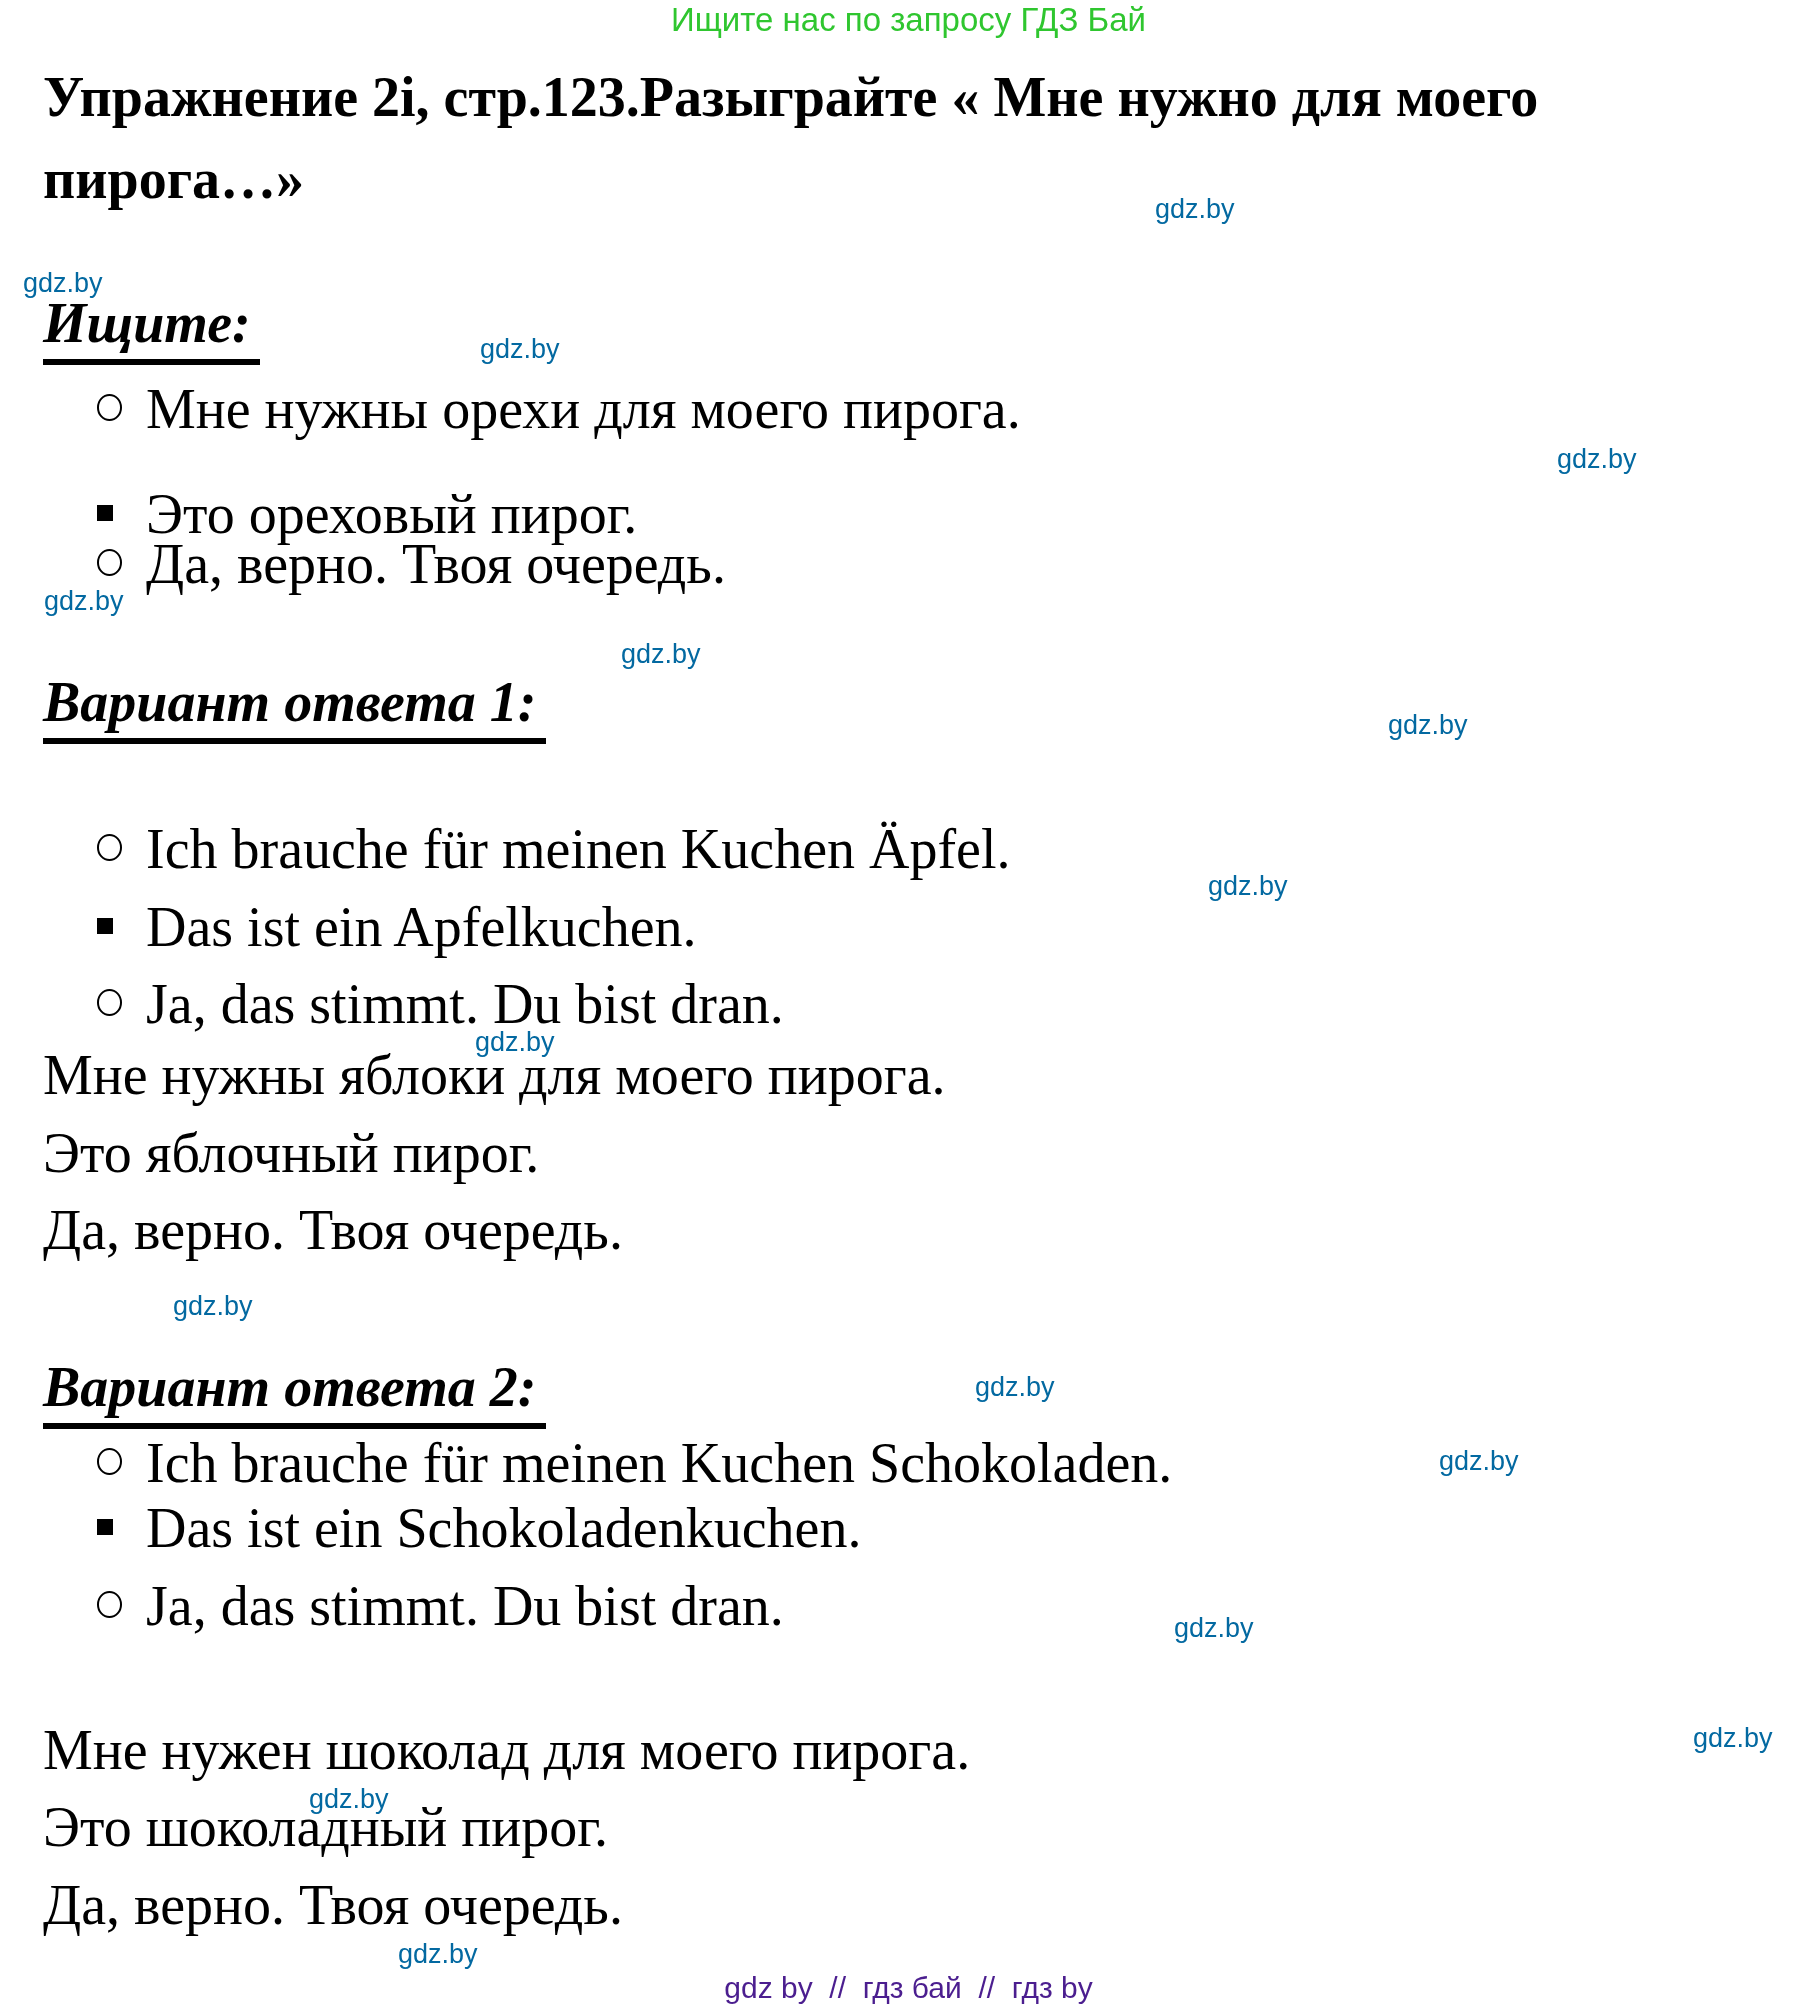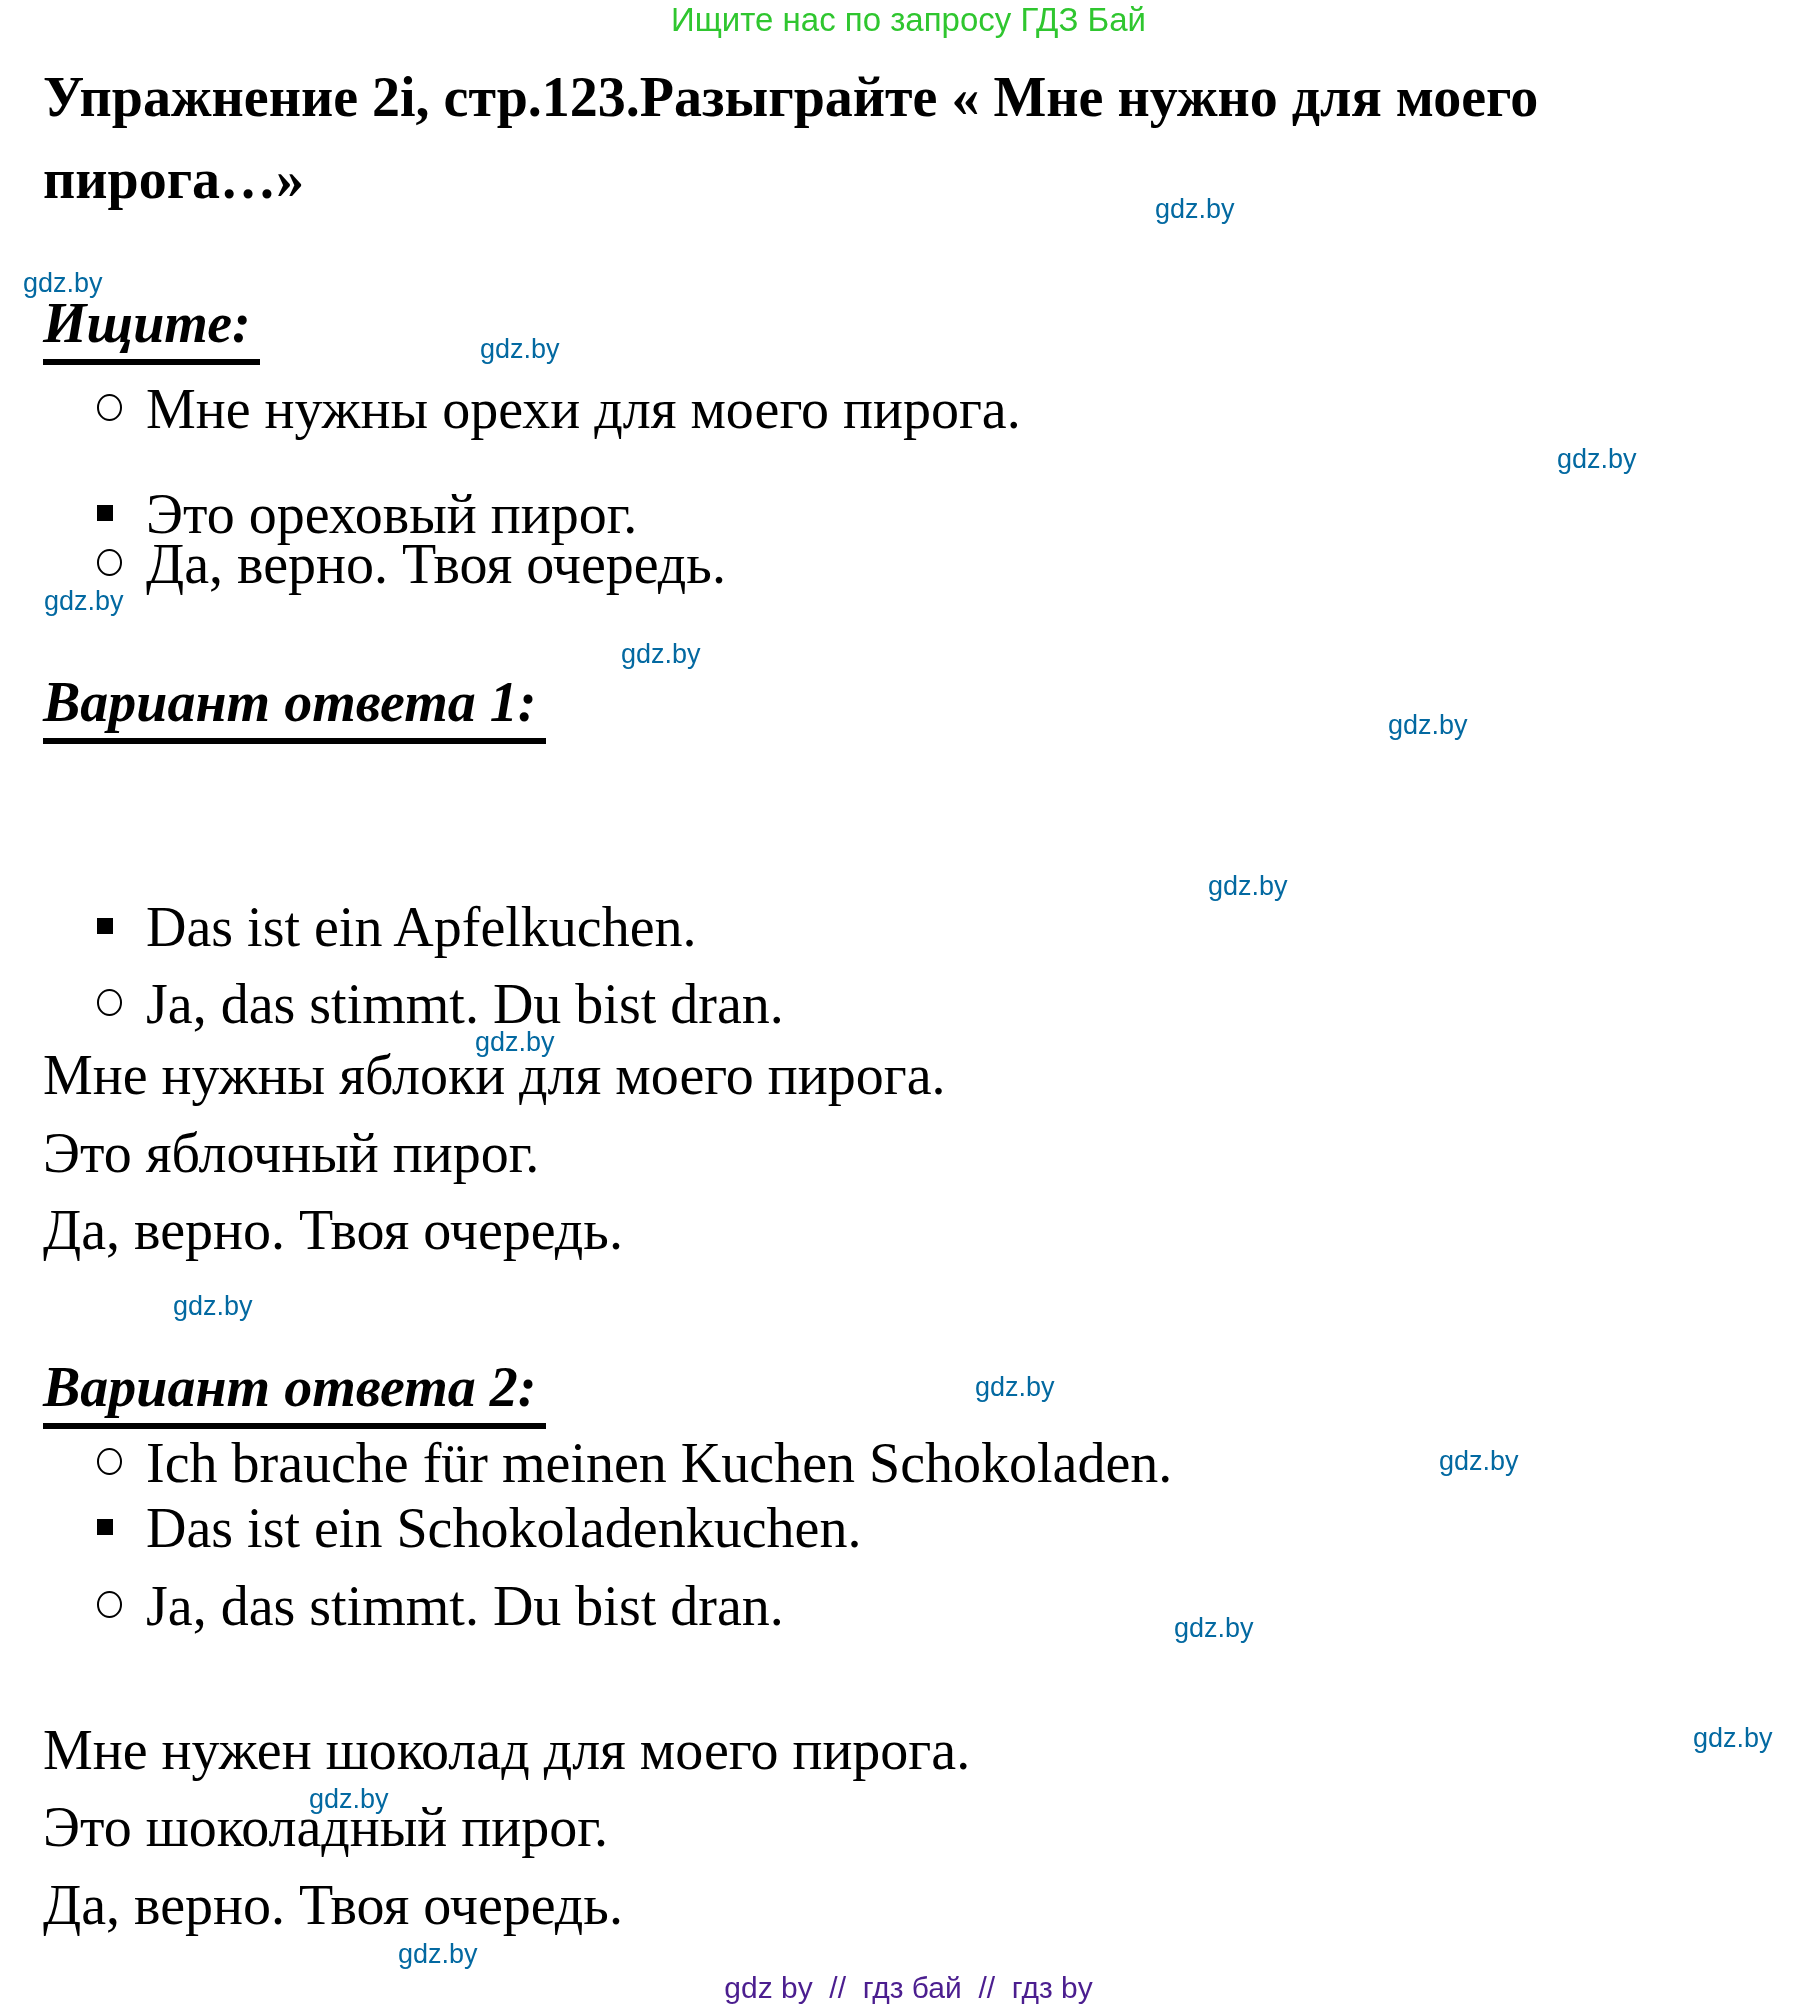--- a/index.html
+++ b/index.html
@@ -103,20 +103,24 @@
   </div>
   <div class="bullet" style="top:530px;">
     <span class="marker m-circle"></span>
     <span class="btext">Да, верно. Твоя очередь.</span>
   </div>
 
   <div class="section-heading h-variant1">
     <span class="u">Вариант ответа 1:</span>
   </div>
 
+  <div class="bullet" style="top:815px;">
+    <span class="marker m-circle"></span>
+    <span class="btext">Ich brauche für meinen Kuchen Äpfel.</span>
+  </div>
   <div class="bullet" style="top:893px;">
     <span class="marker m-square"></span>
     <span class="btext">Das ist ein Apfelkuchen.</span>
   </div>
   <div class="bullet" style="top:970px;">
     <span class="marker m-circle"></span>
     <span class="btext">Ja, das stimmt. Du bist dran.</span>
   </div>
 
   <div class="para" style="top:1041px;">Мне нужны яблоки для моего пирога.</div>

